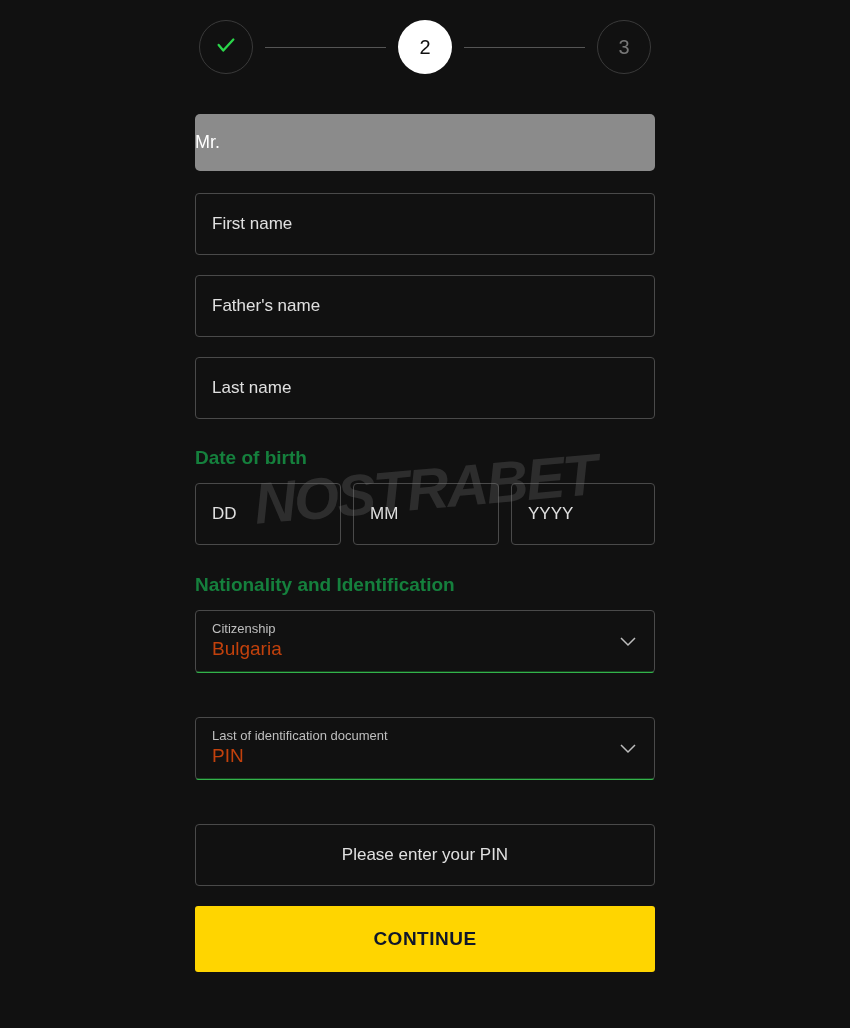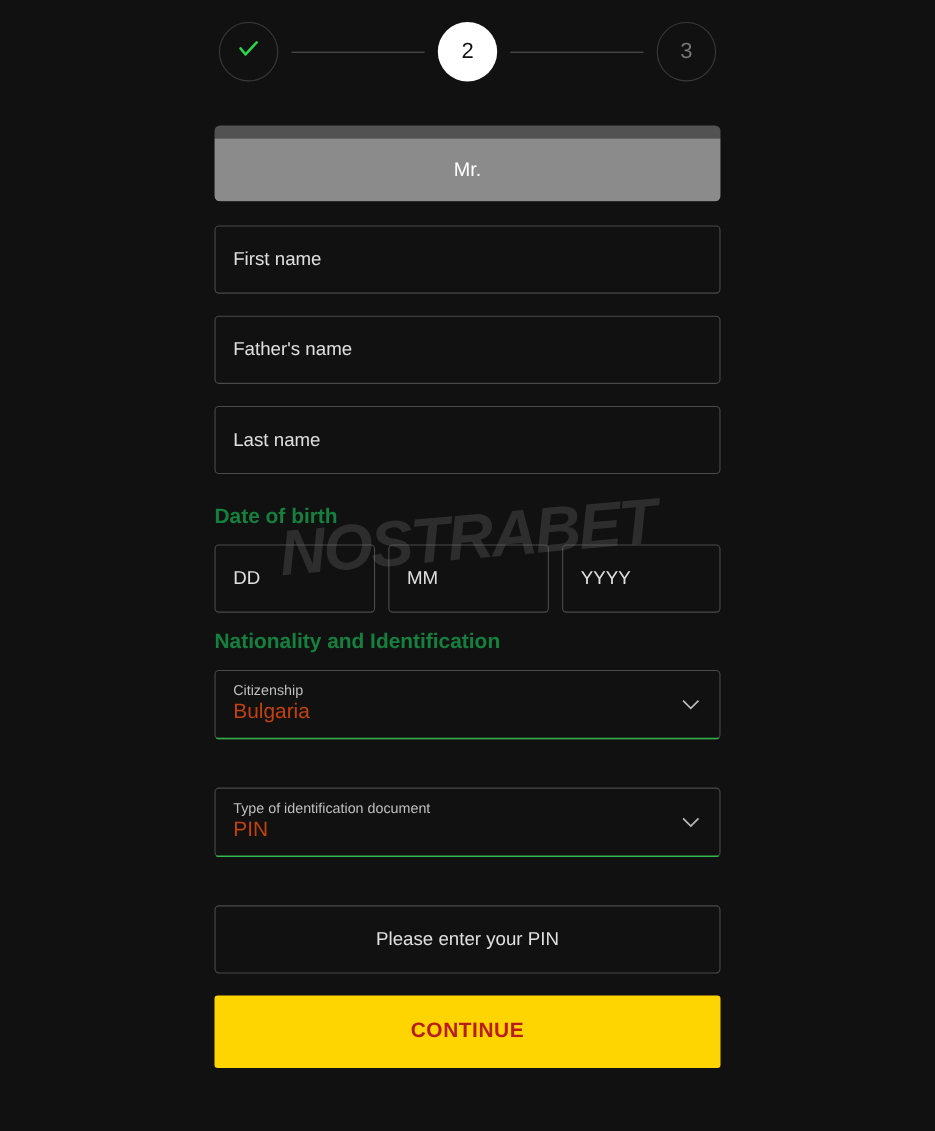--- a/index.html
+++ b/index.html
@@ -57,26 +57,24 @@
   
   .title-toggle {
     display: flex;
     background: #525252;
     border-radius: 5px;
     overflow: hidden;
     margin-bottom: 22px;
   }
   .title-option {
     flex: 1;
-    text-align: center;
     padding: 18px 0;
     font-size: 18px;
     cursor: pointer;
     color: #fff;
-    margin-top: 12px;
   }
   .title-option.selected {
     background: #8b8b8b;
   }
   
   .input-field {
     width: 100%;
     background: transparent;
     border: 1px solid #4a4a4a;
     border-radius: 4px;
@@ -93,21 +91,21 @@
     font-size: 19px;
     font-weight: 600;
     color: #15803d;
     margin-bottom: 14px;
     margin-top: 8px;
   }
   
   .dob-row {
     display: flex;
     gap: 12px;
-    margin-bottom: 16px;
+    margin-bottom: 29px;
   }
   .dob-row .input-field {
     margin-bottom: 0;
   }
   .dob-dd, .dob-mm { flex: 0 0 146px; }
   .dob-yyyy { flex: 1; }
   
   .select-field {
     position: relative;
     border: 1px solid #4a4a4a;
@@ -140,21 +138,21 @@
     transform: translateY(-50%);
     width: 16px;
     height: 10px;
     color: #bdbdbd;
   }
   .chevron svg { display: block; }
   
   .continue-btn {
     width: 100%;
     background: #ffd500;
-    color: #b91c1c;
+    color: #0f172a;
     border: none;
     padding: 22px 0;
     font-size: 19px;
     font-weight: 700;
     letter-spacing: 0.5px;
     border-radius: 3px;
     cursor: pointer;
     margin-top: 4px;
   }
   
@@ -225,21 +223,21 @@
     <div class="select-label">Citizenship</div>
     <div class="select-value">Bulgaria</div>
     <span class="chevron">
       <svg width="16" height="10" viewBox="0 0 16 10" fill="none" stroke="#bdbdbd" stroke-width="1.5">
           <polyline points="1 1 8 8 15 1"></polyline>
         </svg>
     </span>
   </div>
 
   <div class="select-field">
-    <div class="select-label">Type of identification document</div>
+    <div class="select-label">Last of identification document</div>
     <div class="select-value">PIN</div>
     <span class="chevron">
       <svg width="16" height="10" viewBox="0 0 16 10" fill="none" stroke="#bdbdbd" stroke-width="1.5">
           <polyline points="1 1 8 8 15 1"></polyline>
         </svg>
     </span>
   </div>
 
   <input class="input-field pin-input" type="text" placeholder="Please enter your PIN" style="">
 

